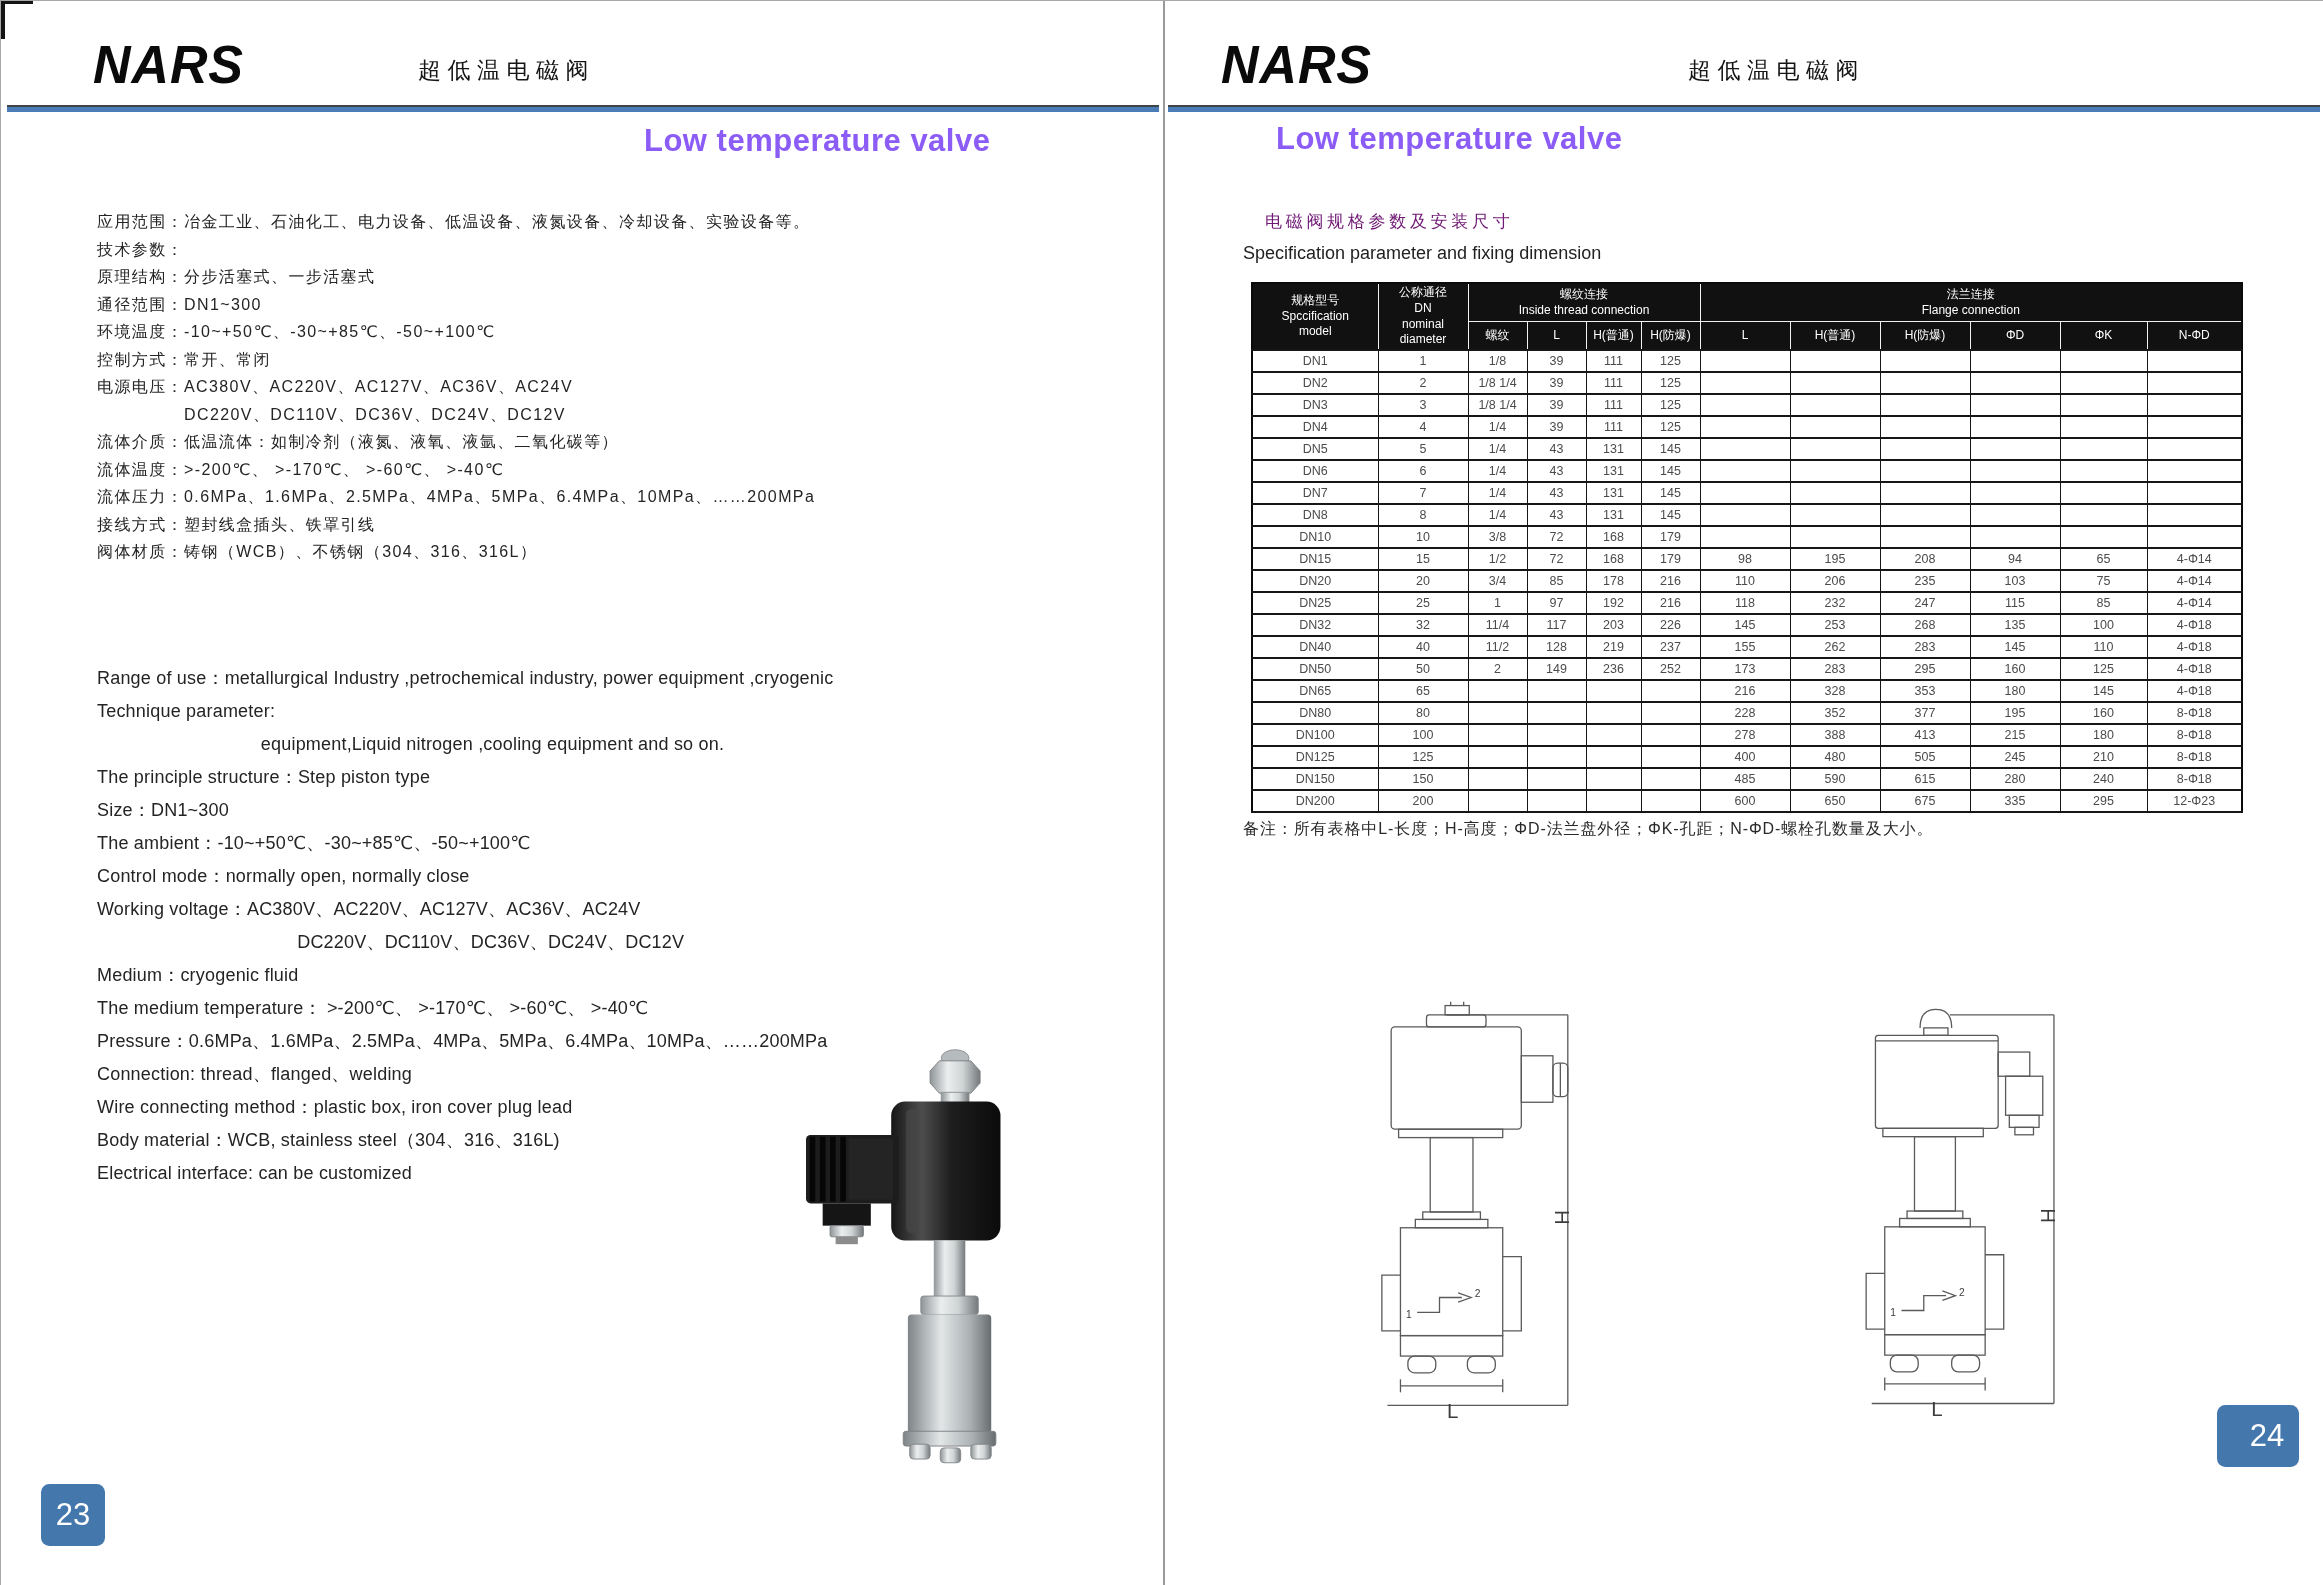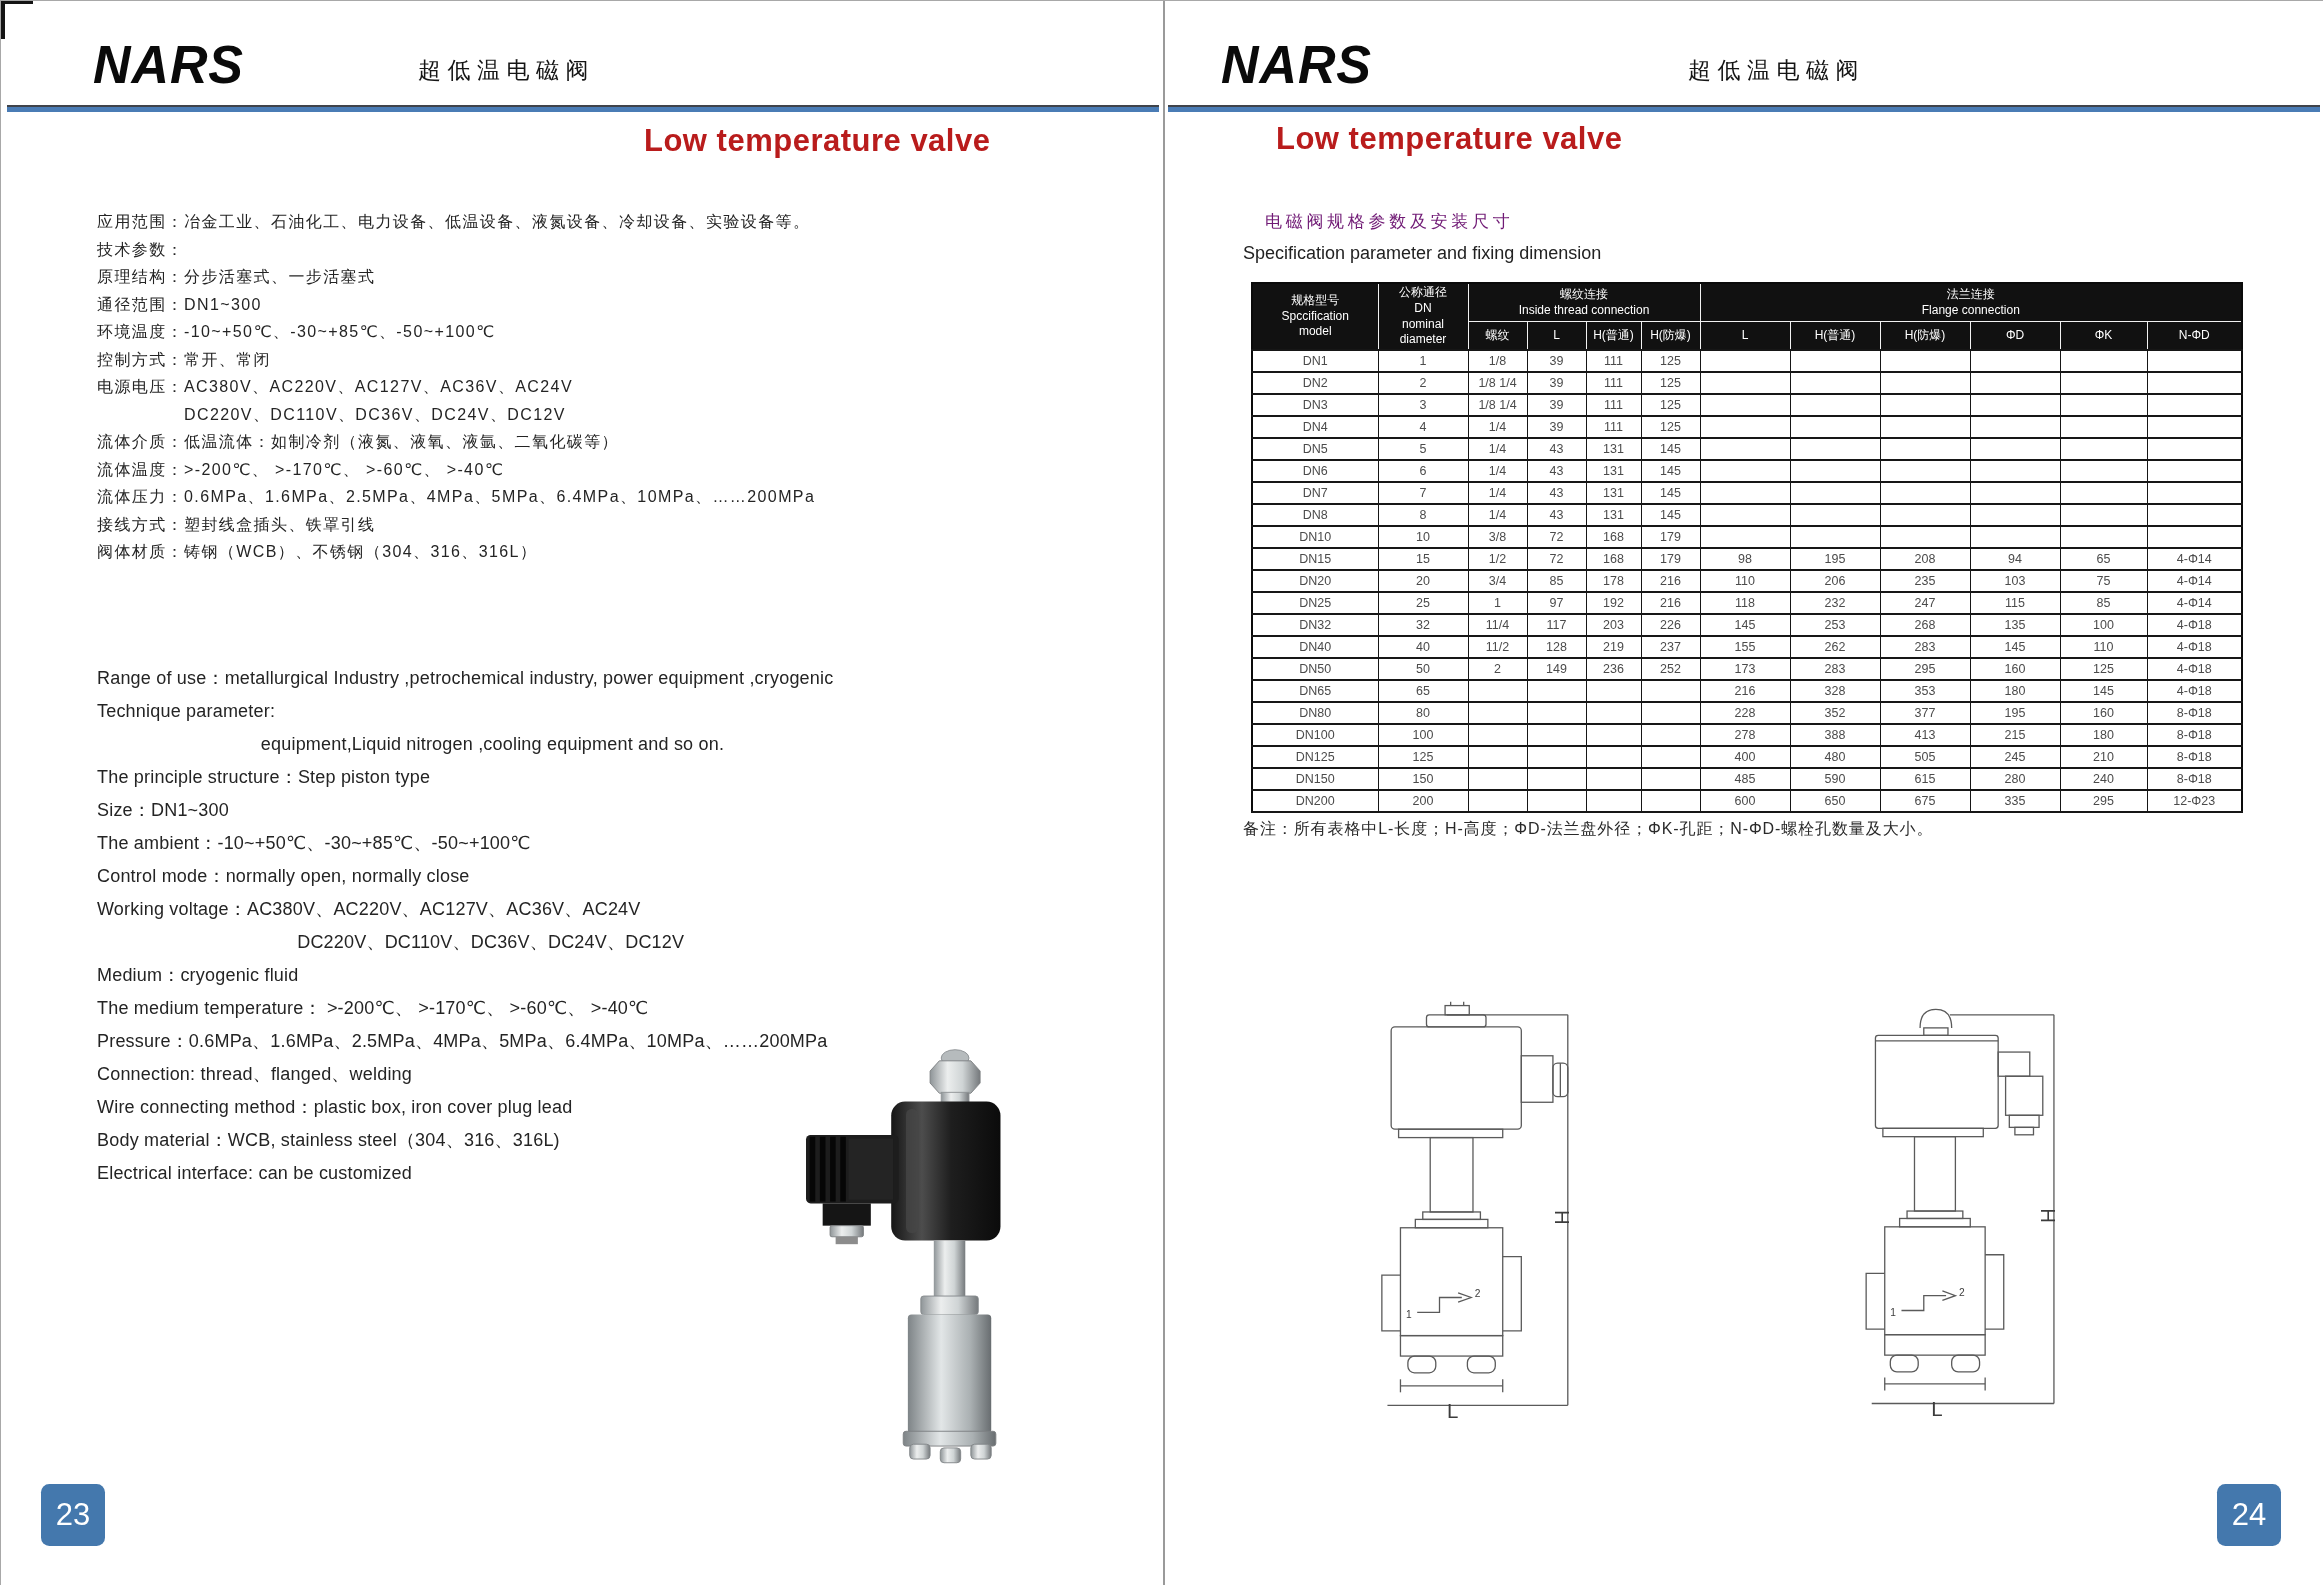--- a/index.html
+++ b/index.html
@@ -12,42 +12,42 @@
     border-left:4.6px solid #141414;border-top:3.7px solid #141414;}
   .page-divider{position:absolute;left:1162px;top:0;width:1.8px;height:100%;background:#9a9a9a;}
   .brand{position:absolute;top:33px;font-style:italic;font-weight:900;font-size:52px;
     letter-spacing:0.9px;color:#0a0a0a;transform:scaleY(1.04);}
   .brand.left{left:92px;} .brand.right{left:1220px;}
   .cn-title{position:absolute;top:54px;font-size:23px;color:#151515;letter-spacing:6.5px;}
   .cn-title.left{left:417px;} .cn-title.right{left:1687px;}
   .header-rule{position:absolute;top:104px;height:4.6px;background:var(--rule-blue,#4a7cb5);
     border-top:2.8px solid #3f434a;}
   .header-rule.left{left:5.5px;width:1152px;} .header-rule.right{left:1167px;width:1152px;}
-  .page-heading{position:absolute;font-weight:bold;font-size:31px;color:#b91c1c;letter-spacing:0.5px;}
+  .page-heading{position:absolute;font-weight:bold;font-size:31px;color:#8b5cf6;letter-spacing:0.5px;}
   .page-heading.left{left:643px;top:122px;}
   .page-heading.right{left:1275px;top:120px;}
   .spec-block{position:absolute;left:96px;color:#242424;}
   .spec-block.cn{top:207px;font-size:16px;line-height:27.5px;letter-spacing:1.4px;}
   .spec-block.en{top:661px;font-size:18px;line-height:33px;letter-spacing:0.2px;}
   .spec-line{white-space:pre-wrap;}
   .section-title-cn{position:absolute;left:1264px;top:209px;font-size:17px;color:#701a75;letter-spacing:3.7px;}
   .section-title-en{position:absolute;left:1242px;top:242px;font-size:18px;color:#222;}
   .table-wrap{position:absolute;left:1250px;top:281px;width:988px;}
   table.spec{border-collapse:collapse;table-layout:fixed;width:988px;border:2.8px solid #0a0a0a;}
   table.spec thead th{background:var(--th-bg,#111);color:#fff;font-weight:normal;
     border:1.8px solid #f2f2f2;vertical-align:middle;padding:0.9px 0;}
   .th-model,.th-dn{font-size:12px;line-height:1.32;white-space:pre-line;}
   .th-group{font-size:12px;line-height:1.35;white-space:pre-line;height:31px;}
   .th-sub{font-size:12px;height:24px;}
   table.spec tbody td{border:1.8px solid #161616;border-top-width:2.8px;border-bottom-width:2.8px;
     text-align:center;font-size:12.5px;color:#4b4b4b;height:20px;padding:0;overflow:hidden;}
   .note-line{position:absolute;left:1242px;top:818px;font-size:16px;color:#2a2a2a;letter-spacing:0.9px;}
   .page-badge{position:absolute;width:64px;height:62px;background:var(--accent,#4478ad);
     border-radius:8.3px;color:#fff;font-size:31px;display:flex;align-items:center;justify-content:center;}
-  .page-badge.left{left:40px;top:1483px;} .page-badge.right{left:2216px;top:1483px;}
+  .page-badge.left{left:40px;top:1483px;} .page-badge.right{left:2216px;top:1404px;padding-left:18px;}
   .photo{position:absolute;left:749px;top:1045px;width:325px;height:426px;}
   .drawing{position:absolute;width:266px;height:423px;}
   .drawing.a{left:1332px;top:999px;} .drawing.b{left:1820px;top:999px;}
   .drawing text{font-family:"Liberation Sans","DejaVu Sans",sans-serif;fill:#3c3c3c;}
 </style>
 </head>
 <body>
 
 <div class="canvas">
   <div class="corner-mark"></div>

